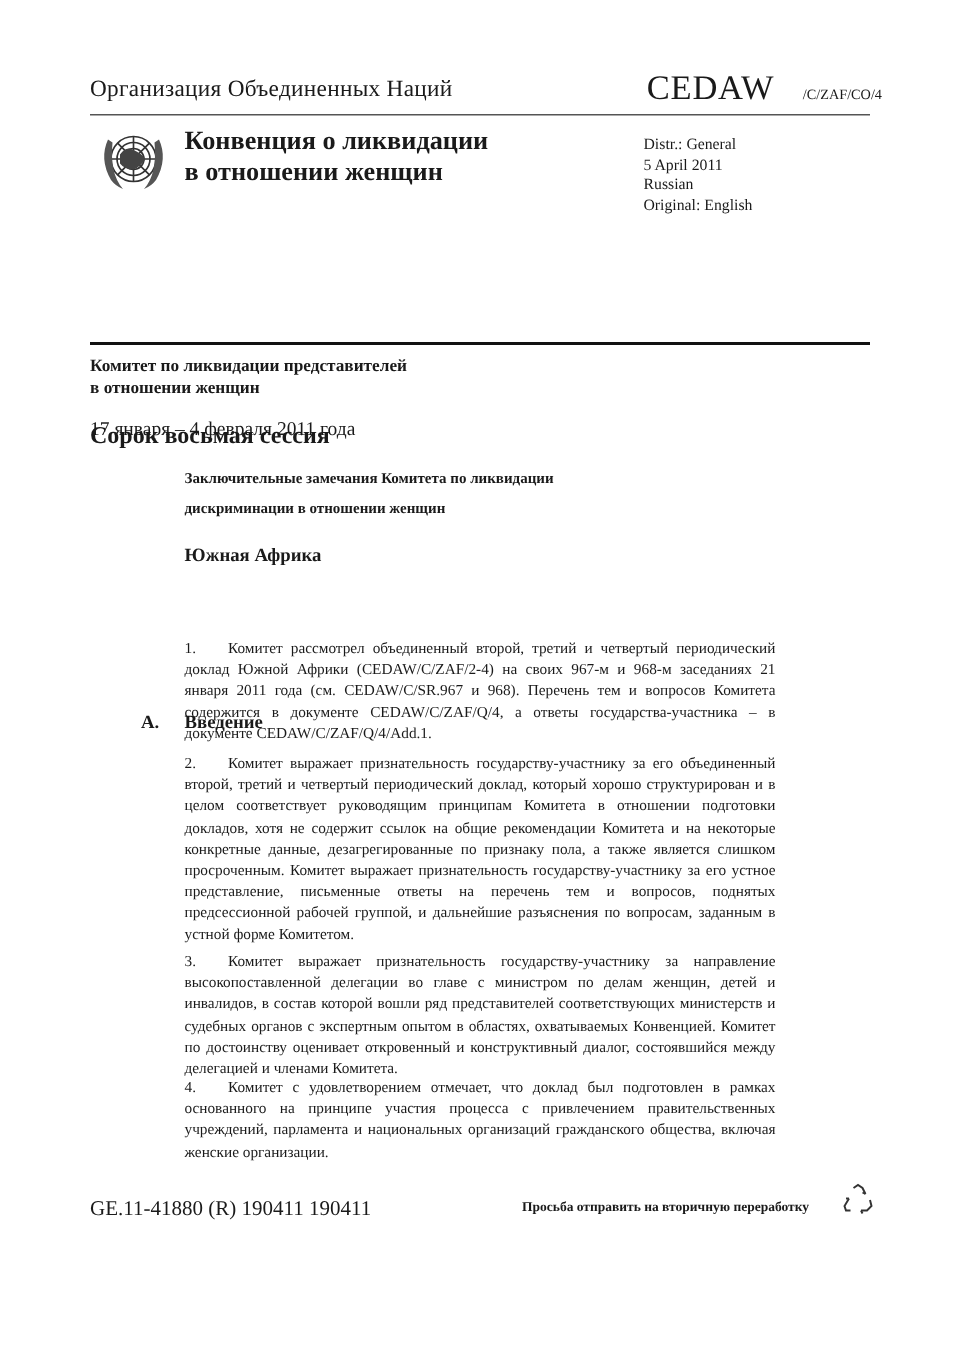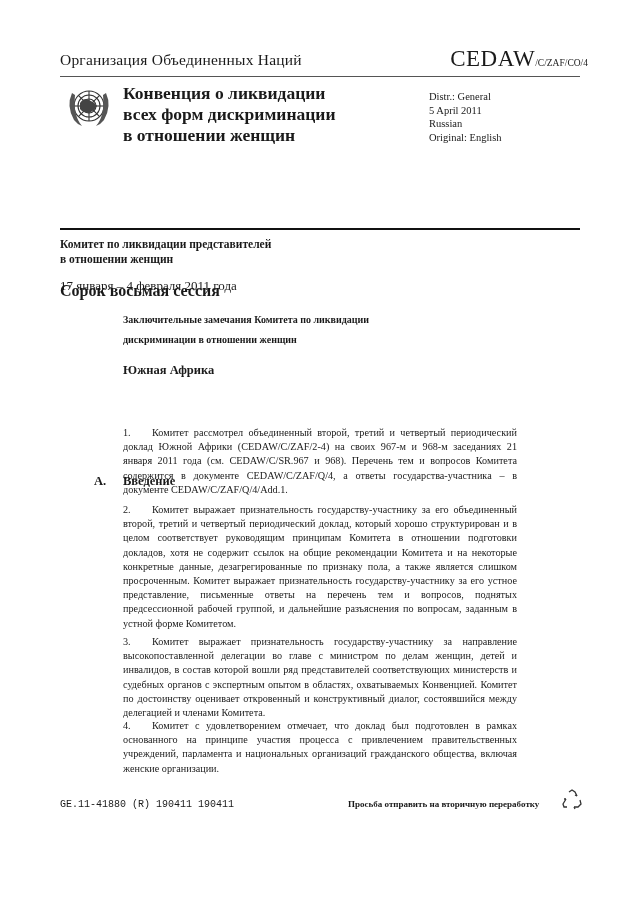--- a/index.html
+++ b/index.html
@@ -2,40 +2,40 @@
 <html><head>
 <meta charset="utf-8">
 <style>
   html, body { margin: 0; padding: 0; background: #ffffff; }
   body { width: 640px; height: 905px; position: relative; overflow: hidden;
          font-family: "Liberation Serif", "DejaVu Serif", serif; color: #1a1a1a; }
   .abs { position: absolute; }
   .org-name { left: 60px; top: 51px; font-size: 15.5px; letter-spacing: 0.2px; }
   .symbol { right: 52px; top: 46px; white-space: nowrap; }
   .symbol .big { font-size: 23px; letter-spacing: 0.5px; }
-  .symbol .small { font-size: 9.5px; }
+  .symbol .small { font-size: 9.5px; margin-left: 19px; }
   .rule-thin { left: 60px; top: 76px; width: 520px; height: 1px; background: #555; }
   .logo { left: 63px; top: 81px; width: 52px; height: 52px; }
   .conv-title { left: 123px; top: 83px; font-size: 17.5px; font-weight: bold; line-height: 21px; }
   .distr { left: 429px; top: 90px; font-size: 10.5px; line-height: 13.5px; }
   .rule-thick { left: 60px; top: 228px; width: 520px; height: 2px; background: #111; }
   .committee { left: 60px; top: 237px; font-size: 11.5px; font-weight: bold; line-height: 14.5px; }
   .session { left: 60px; top: 266px; font-size: 16px; font-weight: bold; line-height: 13px; margin-top: 18px; }
   .dates { left: 60px; top: 279px; font-size: 13px; line-height: 13px; }
   .doc-title { left: 123px; top: 310px; width: 420px; font-size: 10px; font-weight: bold; line-height: 19.5px; }
   .country { left: 123px; top: 363px; font-size: 12.5px; font-weight: bold; }
   .section-letter { left: 94px; top: 474px; font-size: 12.5px; font-weight: bold; }
   .section-title { left: 123px; top: 474px; font-size: 12.5px; font-weight: bold; }
   .para { left: 123px; width: 394px; font-size: 10.2px; line-height: 14.2px; text-align: justify; }
   .para .num { display: inline-block; width: 29px; }
   .p1 { top: 391px; margin-top: 35px; }
   .p2 { top: 503px; }
   .p3 { top: 635px; }
   .p4 { top: 719px; }
-  .footer-id { left: 60px; top: 799px; font-size: 10px; font-family: Liberation Mono, monospace; }
+  .footer-id { left: 60px; top: 799px; font-size: 14px; }
   .recycle-text { left: 348px; top: 799px; font-size: 9px; font-weight: bold; }
   .recycle-icon { left: 560px; top: 788px; width: 24px; height: 24px; }
 </style>
 </head>
 <body>
 
 <div class="abs org-name">Организация Объединенных Наций</div>
 <div class="abs symbol">
   <span class="big">CEDAW</span><span class="small">/C/ZAF/CO/4</span>
 </div>
@@ -56,21 +56,20 @@
     <path d="M17 22 q4 -6 9 -3 q5 2 8 6 q-3 5 -8 7 q-6 0 -9 -4 z" fill="#444"></path>
     <g fill="#555">
       <path d="M9 12 q-6 13 2 27 q3 4 8 6 q-9 -10 -7 -31 z"></path>
       <path d="M43 12 q6 13 -2 27 q-3 4 -8 6 q9 -10 7 -31 z"></path>
     </g>
   </svg>
 </div>
 
 <div class="abs conv-title">
   <div>Конвенция о ликвидации</div>
-  <div>всех форм дискриминации</div>
   <div>в отношении женщин</div>
 </div>
 
 <div class="abs distr">
   <div>Distr.: General</div>
   <div>5 April 2011</div>
   <div>Russian</div>
   <div>Original: English</div>
 </div>
 

